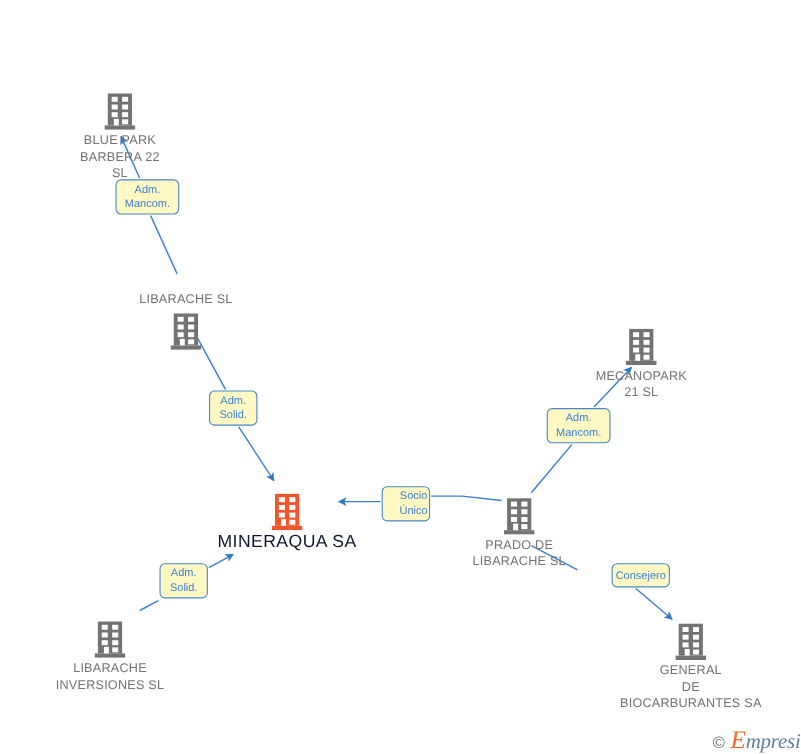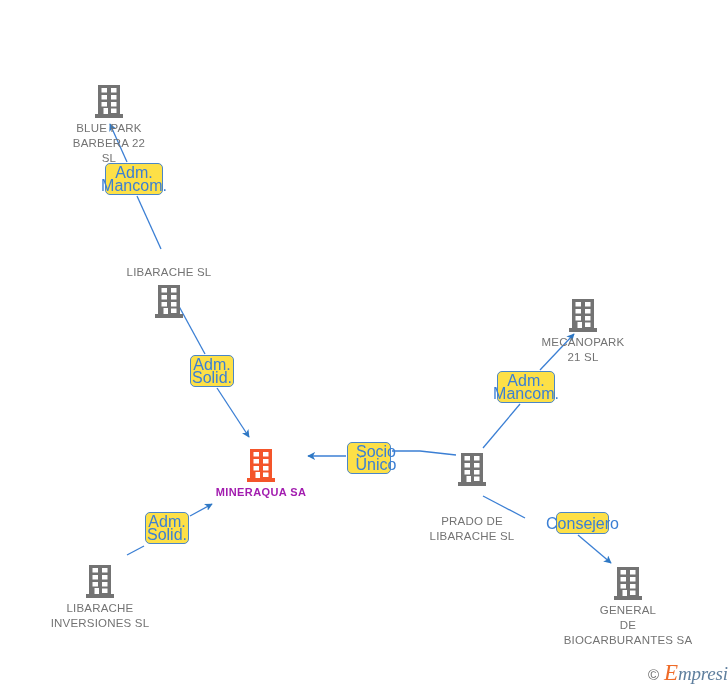--- a/index.html
+++ b/index.html
@@ -51,34 +51,34 @@
     color: #737373;
     letter-spacing: 0.2px;
     white-space: pre-line;
     margin-top: 3px;
   }
   .node.label-above .node-label {
     margin-top: 0;
     margin-bottom: 4px;
   }
   .node.is-root .node-label {
-    font-weight: bold;
-    color: #a21caf;
-    font-size: 11px;
+    font-weight: normal;
+    color: #0f172a;
+    font-size: 16px;
     letter-spacing: 0.4px;
   }
   .rel-box {
     position: absolute;
     box-sizing: border-box;
-    background: #fde047;
+    background: #fef9c3;
     border: 1px solid #4a86c8;
     border-radius: 5px;
     color: #3b7fd4;
     font-family: "Liberation Sans", sans-serif;
-    font-size: 16px;
+    font-size: 10px;
     line-height: 13px;
     display: flex;
     flex-direction: column;
     align-items: center;
     justify-content: center;
     white-space: pre-line;
     text-align: center;
     padding: 2px 6px;
   }
   .watermark {
@@ -203,21 +203,21 @@
         <rect x="16" y="11" width="5.5" height="4.5" fill="#ffffff"></rect>
         <rect x="6.5" y="18" width="5.5" height="4.5" fill="#ffffff"></rect>
         <rect x="16" y="18" width="5.5" height="4.5" fill="#ffffff"></rect>
         <rect x="8.5" y="24" width="4.5" height="6" fill="#ffffff"></rect>
         <rect x="16" y="24.5" width="5.5" height="4.5" fill="#ffffff"></rect>
       </svg>
     </span>
     <span class="node-label">MINERAQUA SA</span>
   </div>
 
-  <div class="node" style="left:472px; top:452px;gap:25px;">
+  <div class="node" style="left:472px; top:452px;">
     <span class="node-icon">
       <svg viewBox="0 0 28 34" width="28" height="34">
         <rect x="3" y="1" width="22" height="29" fill="#737373"></rect>
         <rect x="0" y="30" width="28" height="4" fill="#737373"></rect>
         <rect x="6.5" y="4" width="5.5" height="4.5" fill="#ffffff"></rect>
         <rect x="16" y="4" width="5.5" height="4.5" fill="#ffffff"></rect>
         <rect x="6.5" y="11" width="5.5" height="4.5" fill="#ffffff"></rect>
         <rect x="16" y="11" width="5.5" height="4.5" fill="#ffffff"></rect>
         <rect x="6.5" y="18" width="5.5" height="4.5" fill="#ffffff"></rect>
         <rect x="16" y="18" width="5.5" height="4.5" fill="#ffffff"></rect>

